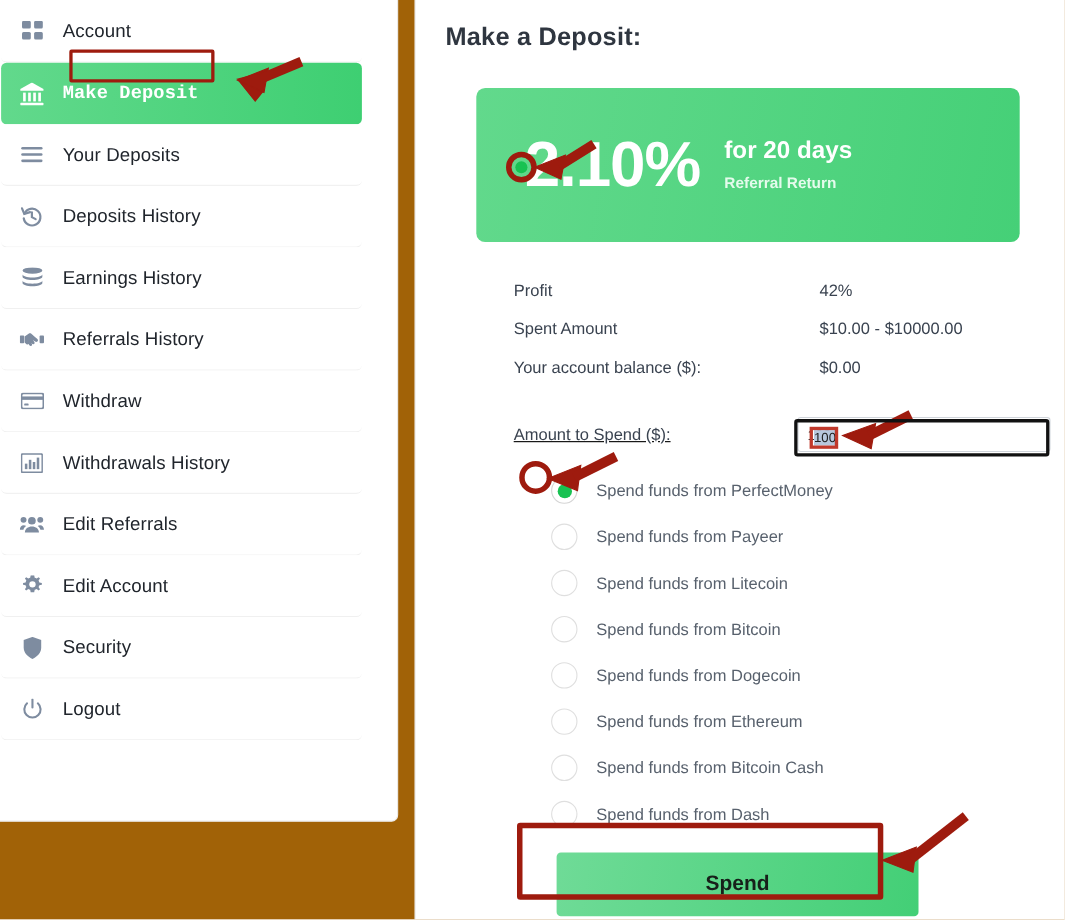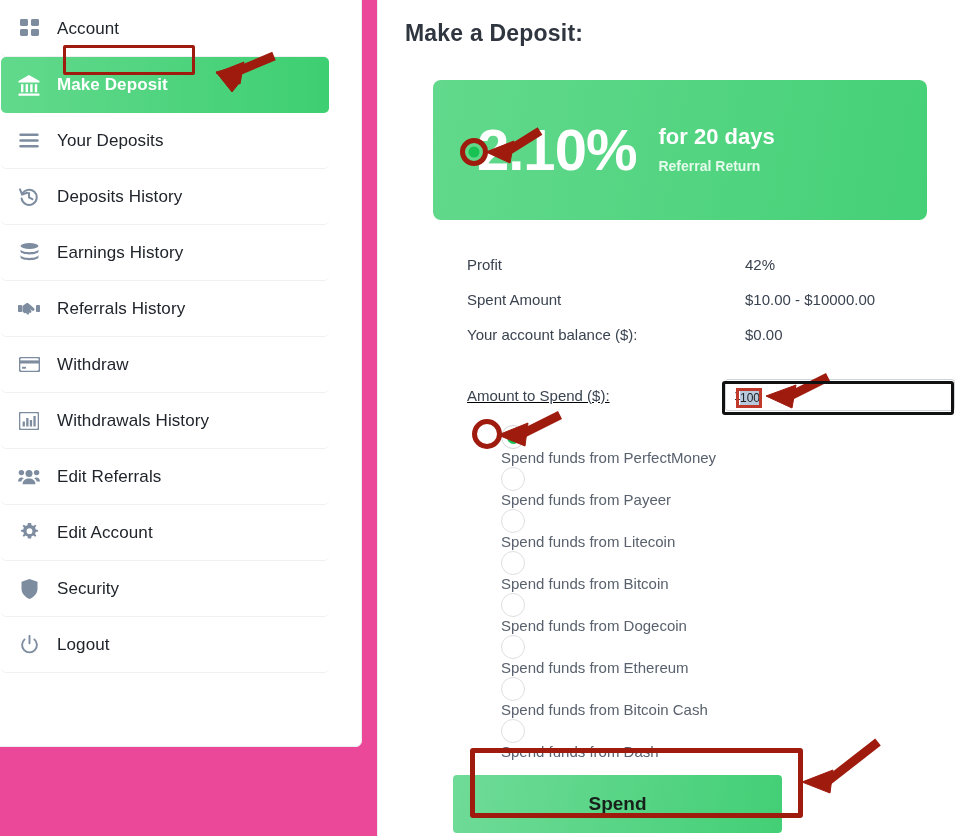--- a/index.html
+++ b/index.html
@@ -6,21 +6,21 @@
   html, body {
     width: 968px; height: 836px;
     background: #ffffff;
     font-family: "Liberation Sans", sans-serif;
     overflow: hidden;
   }
 
   .page {
     position: relative;
     width: 968px; height: 836px;
-    background: #ec4899;
+    background: #a16207;
     padding-left: 32px;
   }
 
   
   .sidebar-panel {
     position: absolute;
     left: -16px; top: -14px;
     width: 378px; height: 761px;
     background: #ffffff;
     border: 1px solid #ececec;
@@ -37,20 +37,21 @@
     align-items: center;
     height: 56px;
     background: #ffffff;
     border-radius: 5px;
     border-bottom: 1px solid #f0f0f0;
     cursor: pointer;
   }
   .side-item.active {
     background: linear-gradient(90deg, #62d98c 0%, #3ecf72 100%);
     border-bottom: none;
+    font-family: Liberation Mono, monospace;
   }
   .side-icon {
     width: 56px;
     min-width: 56px;
     display: flex;
     align-items: center;
     justify-content: center;
     color: #7e8ca0;
   }
   .side-item.active .side-icon { color: #ffffff; }
@@ -210,24 +211,23 @@
     background: #111;
     pointer-events: none;
   }
 
   .methods {
     margin-top: 14px;
     margin-left: 96px;
   }
   .method-row {
     display: flex;
-    align-items: flex-start;
+    align-items: center;
     height: 42px;
     cursor: pointer;
-    flex-direction: column;
   }
   .radio {
     width: 24px; height: 24px;
     min-width: 24px;
     border-radius: 50%;
     border: 1px solid #dfdfdf;
     background: #fff;
     margin-right: 17px;
     display: flex;
     align-items: center;
@@ -243,21 +243,21 @@
     background: #18c252;
     display: block;
   }
   .method-label {
     font-size: 15px;
     color: #58616d;
   }
 
   .spend-btn {
     margin-top: 14px;
-    margin-left: 48px;
+    margin-left: 101px;
     width: 329px;
     height: 58px;
     border-radius: 4px;
     background: linear-gradient(100deg, #6fdb97 0%, #43cf76 100%);
     border: none;
     font-size: 19px;
     font-weight: 700;
     color: #17201a;
     font-family: "Liberation Sans", sans-serif;
     cursor: pointer;

